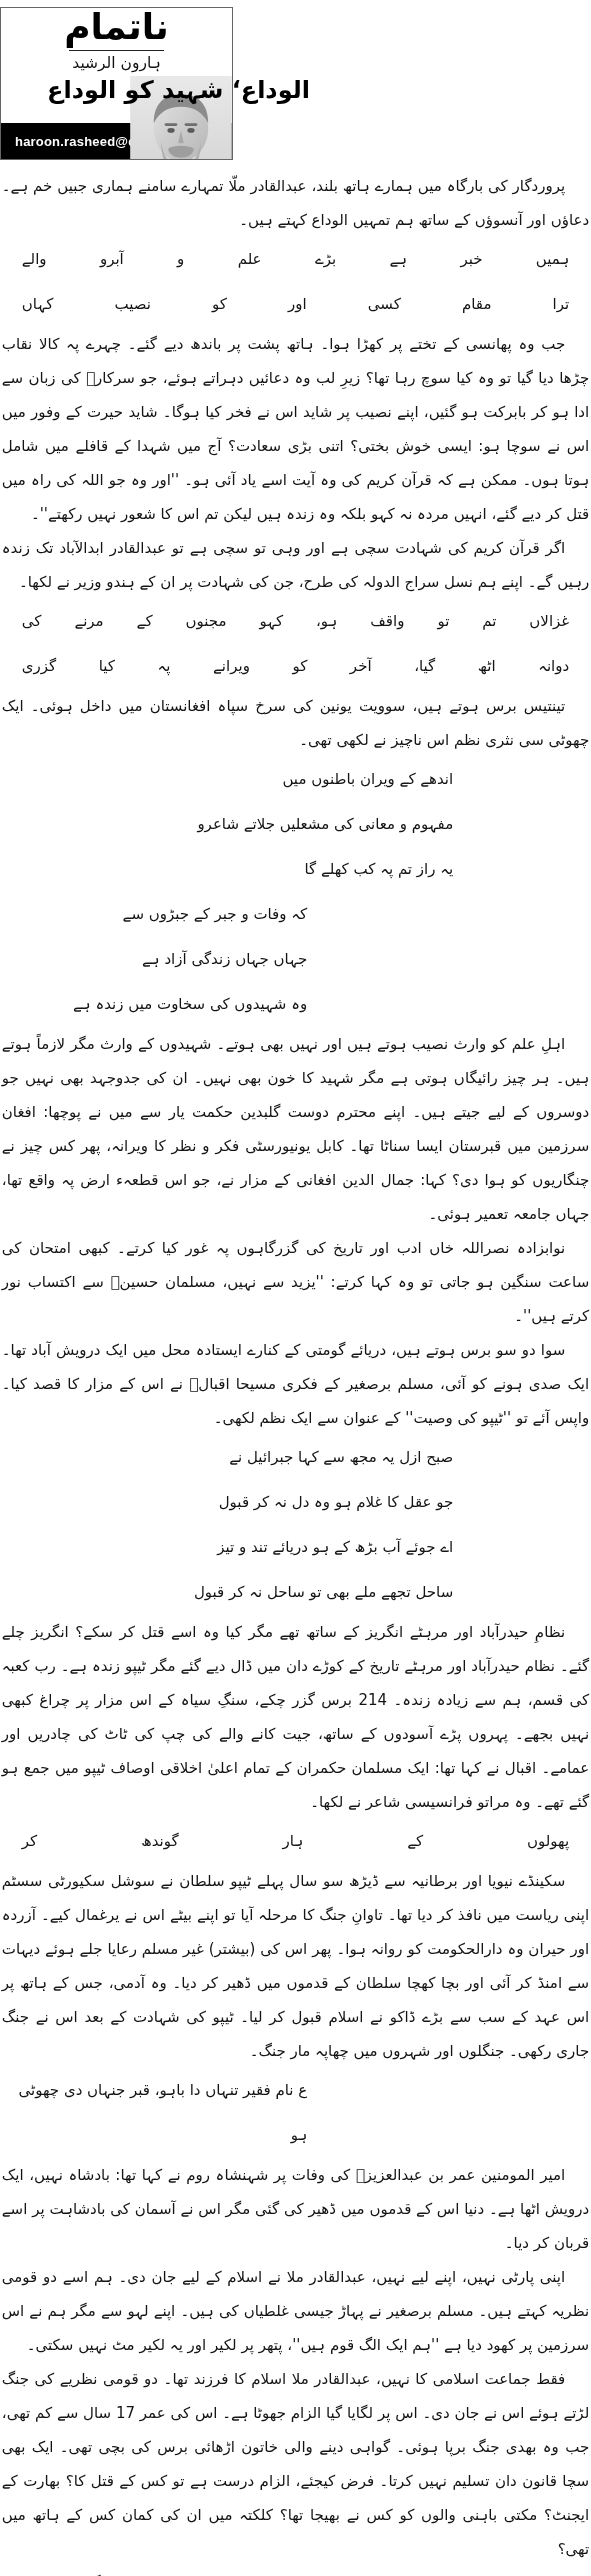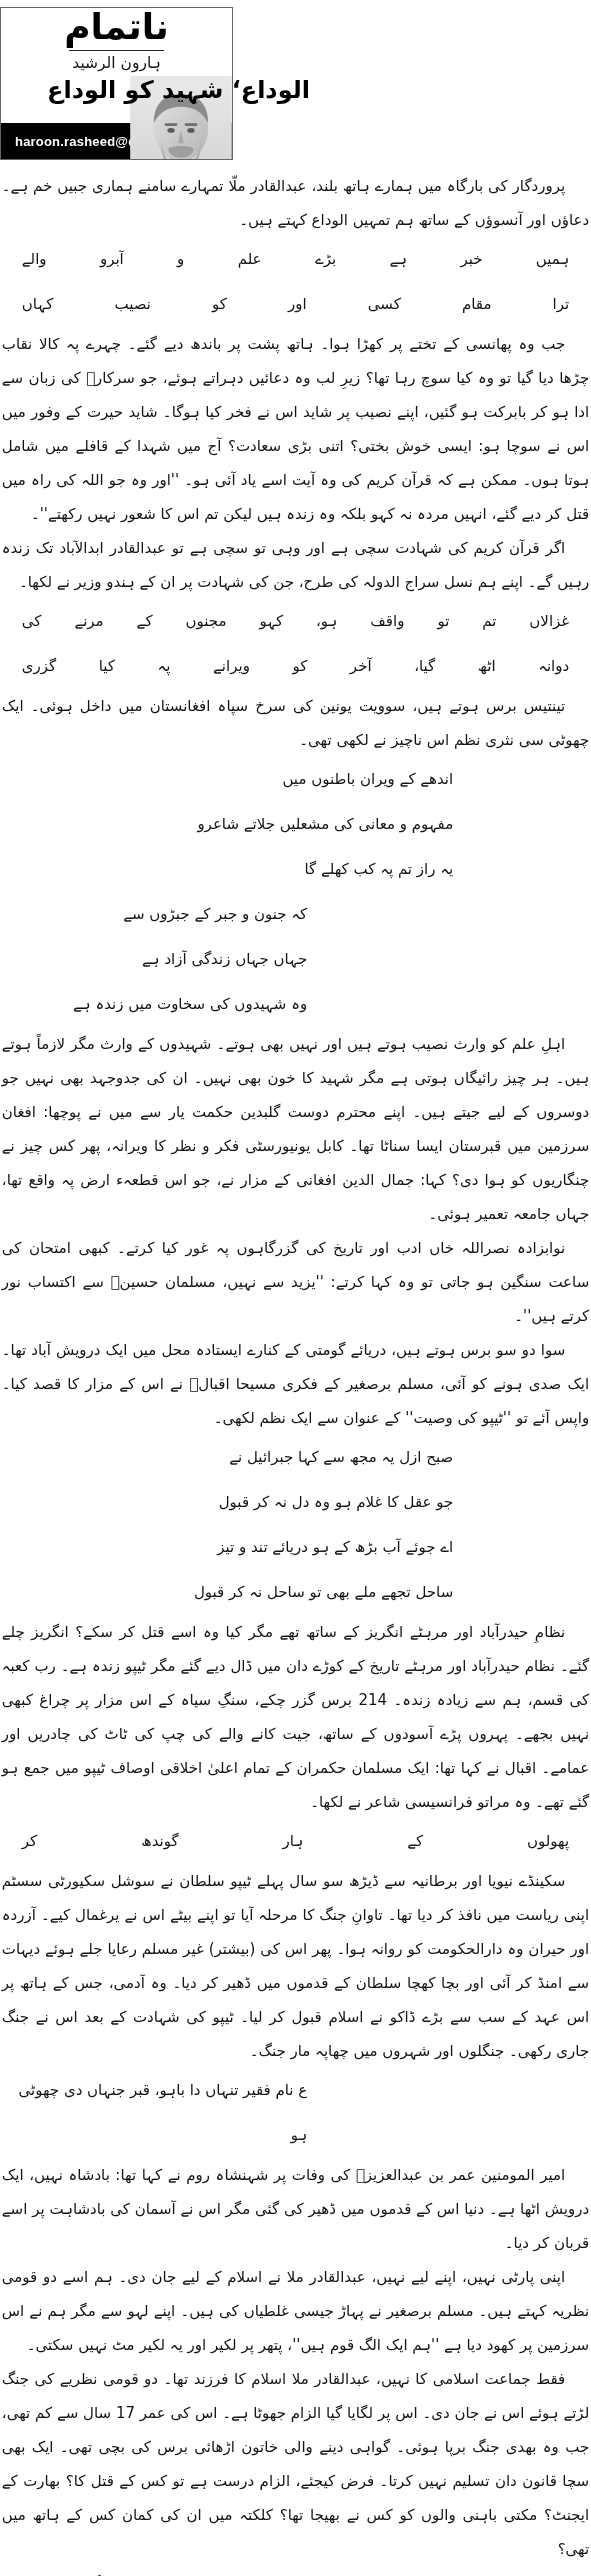--- a/index.html
+++ b/index.html
@@ -138,21 +138,21 @@
   <div class="couplet-line">ہمیں خبر ہے بڑے علم و آبرو والے</div>
   <div class="couplet-line">ترا مقام کسی اور کو نصیب کہاں</div>
   <p class="para">جب وہ پھانسی کے تختے پر کھڑا ہوا۔ ہاتھ پشت پر باندھ دیے گئے۔ چہرے پہ کالا نقاب چڑھا دیا گیا تو وہ کیا سوچ رہا تھا؟ زیرِ لب وہ دعائیں دہراتے ہوئے، جو سرکارؐ کی زبان سے ادا ہو کر بابرکت ہو گئیں، اپنے نصیب پر شاید اس نے فخر کیا ہوگا۔ شاید حیرت کے وفور میں اس نے سوچا ہو: ایسی خوش بختی؟ اتنی بڑی سعادت؟ آج میں شہدا کے قافلے میں شامل ہوتا ہوں۔ ممکن ہے کہ قرآن کریم کی وہ آیت اسے یاد آئی ہو۔ ''اور وہ جو اللہ کی راہ میں قتل کر دیے گئے، انہیں مردہ نہ کہو بلکہ وہ زندہ ہیں لیکن تم اس کا شعور نہیں رکھتے''۔</p>
   <p class="para">اگر قرآن کریم کی شہادت سچی ہے اور وہی تو سچی ہے تو عبدالقادر ابدالآباد تک زندہ رہیں گے۔ اپنے ہم نسل سراج الدولہ کی طرح، جن کی شہادت پر ان کے ہندو وزیر نے لکھا۔</p>
   <div class="couplet-line">غزالاں تم تو واقف ہو، کہو مجنوں کے مرنے کی</div>
   <div class="couplet-line">دوانہ اٹھ گیا، آخر کو ویرانے پہ کیا گزری</div>
   <p class="para">تینتیس برس ہوتے ہیں، سوویت یونین کی سرخ سپاہ افغانستان میں داخل ہوئی۔ ایک چھوٹی سی نثری نظم اس ناچیز نے لکھی تھی۔</p>
   <div class="verse-line">اندھے کے ویران باطنوں میں</div>
   <div class="verse-line">مفہوم و معانی کی مشعلیں جلاتے شاعرو</div>
   <div class="verse-line">یہ راز تم پہ کب کھلے گا</div>
-  <div class="verse-line deep">کہ جنون و جبر کے جبڑوں سے</div>
+  <div class="verse-line deep">کہ وفات و جبر کے جبڑوں سے</div>
   <div class="verse-line deep">جہاں جہاں زندگی آزاد ہے</div>
   <div class="verse-line deep">وہ شہیدوں کی سخاوت میں زندہ ہے</div>
   <p class="para">اہلِ علم کو وارث نصیب ہوتے ہیں اور نہیں بھی ہوتے۔ شہیدوں کے وارث مگر لازماً ہوتے ہیں۔ ہر چیز رائیگاں ہوتی ہے مگر شہید کا خون بھی نہیں۔ ان کی جدوجہد بھی نہیں جو دوسروں کے لیے جیتے ہیں۔ اپنے محترم دوست گلبدین حکمت یار سے میں نے پوچھا: افغان سرزمین میں قبرستان ایسا سناٹا تھا۔ کابل یونیورسٹی فکر و نظر کا ویرانہ، پھر کس چیز نے چنگاریوں کو ہوا دی؟ کہا: جمال الدین افغانی کے مزار نے، جو اس قطعہء ارض پہ واقع تھا، جہاں جامعہ تعمیر ہوئی۔</p>
   <p class="para">نوابزادہ نصراللہ خاں ادب اور تاریخ کی گزرگاہوں پہ غور کیا کرتے۔ کبھی امتحان کی ساعت سنگین ہو جاتی تو وہ کہا کرتے: ''یزید سے نہیں، مسلمان حسینؓ سے اکتساب نور کرتے ہیں''۔</p>
   <p class="para">سوا دو سو برس ہوتے ہیں، دریائے گومتی کے کنارے ایستادہ محل میں ایک درویش آباد تھا۔ ایک صدی ہونے کو آئی، مسلم برصغیر کے فکری مسیحا اقبالؔ نے اس کے مزار کا قصد کیا۔ واپس آئے تو ''ٹیپو کی وصیت'' کے عنوان سے ایک نظم لکھی۔</p>
   <div class="verse-line">صبح ازل یہ مجھ سے کہا جبرائیل نے</div>
   <div class="verse-line">جو عقل کا غلام ہو وہ دل نہ کر قبول</div>
   <div class="verse-line">اے جوئے آب بڑھ کے ہو دریائے تند و تیز</div>
   <div class="verse-line">ساحل تجھے ملے بھی تو ساحل نہ کر قبول</div>
   <p class="para">نظامِ حیدرآباد اور مرہٹے انگریز کے ساتھ تھے مگر کیا وہ اسے قتل کر سکے؟ انگریز چلے گئے۔ نظام حیدرآباد اور مرہٹے تاریخ کے کوڑے دان میں ڈال دیے گئے مگر ٹیپو زندہ ہے۔ رب کعبہ کی قسم، ہم سے زیادہ زندہ۔ 214 برس گزر چکے، سنگِ سیاہ کے اس مزار پر چراغ کبھی نہیں بجھے۔ پہروں پڑے آسودوں کے ساتھ، جیت کانے والے کی چپ کی ٹاٹ کی چادریں اور عمامے۔ اقبال نے کہا تھا: ایک مسلمان حکمران کے تمام اعلیٰ اخلاقی اوصاف ٹیپو میں جمع ہو گئے تھے۔ وہ مراتو فرانسیسی شاعر نے لکھا۔</p>

